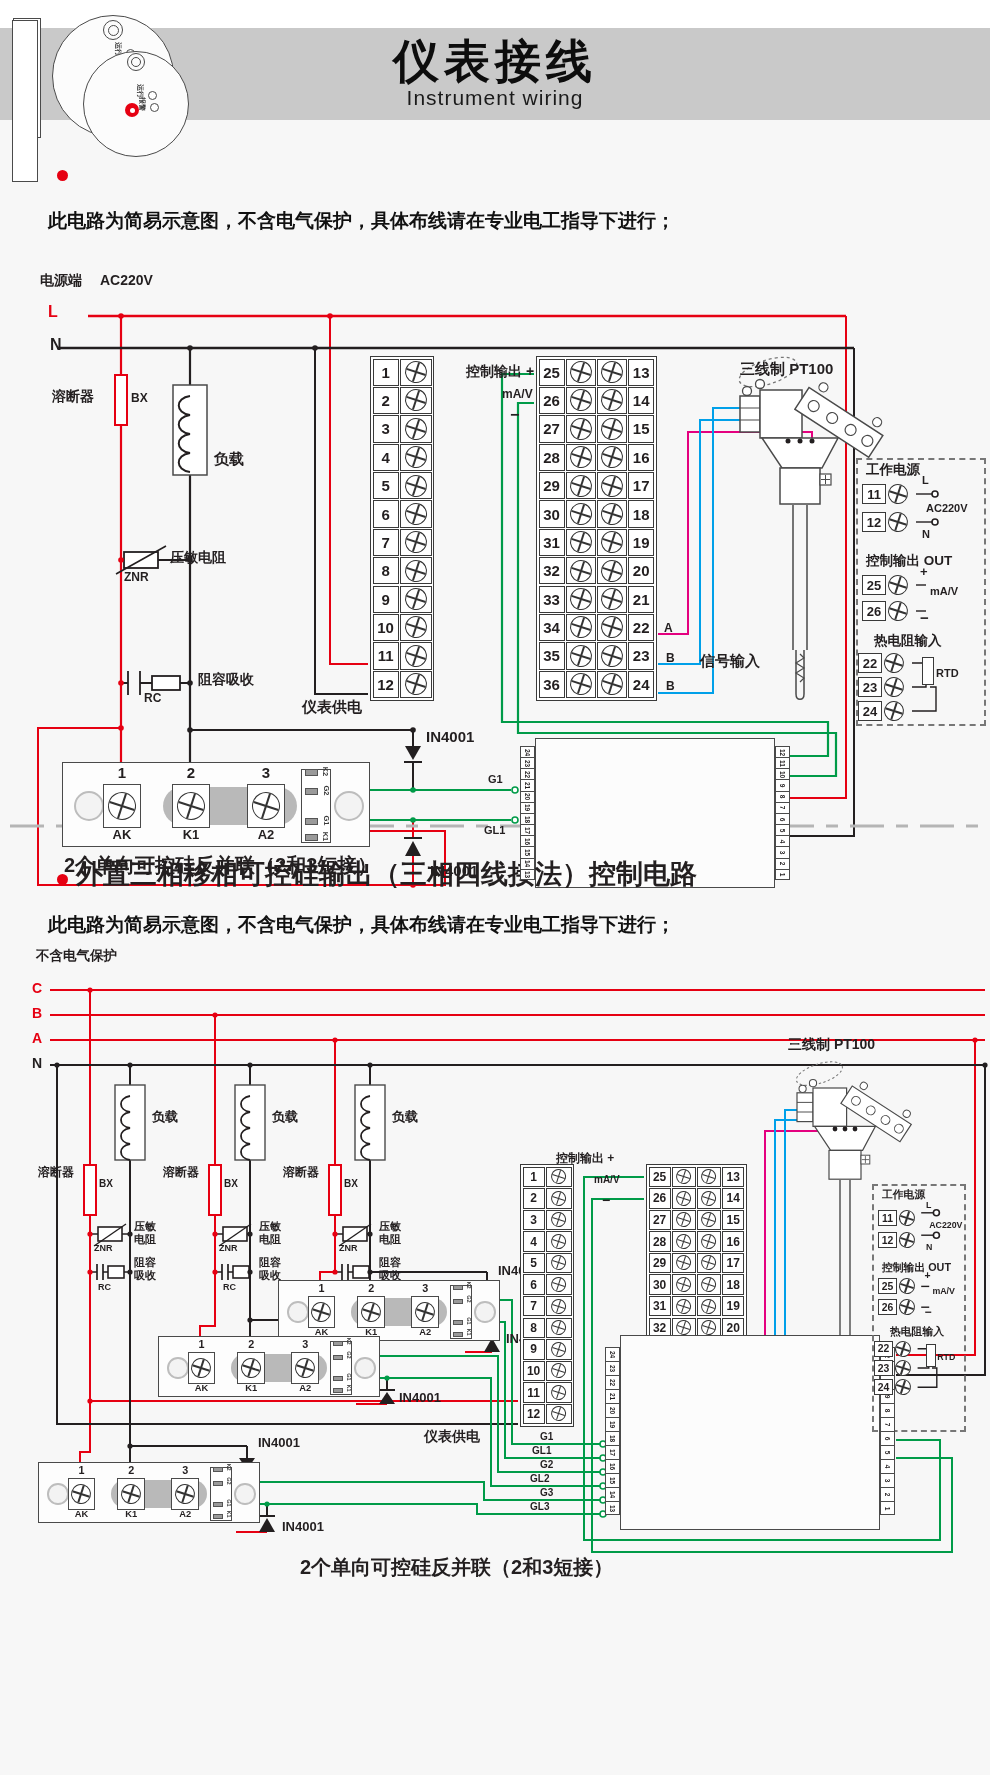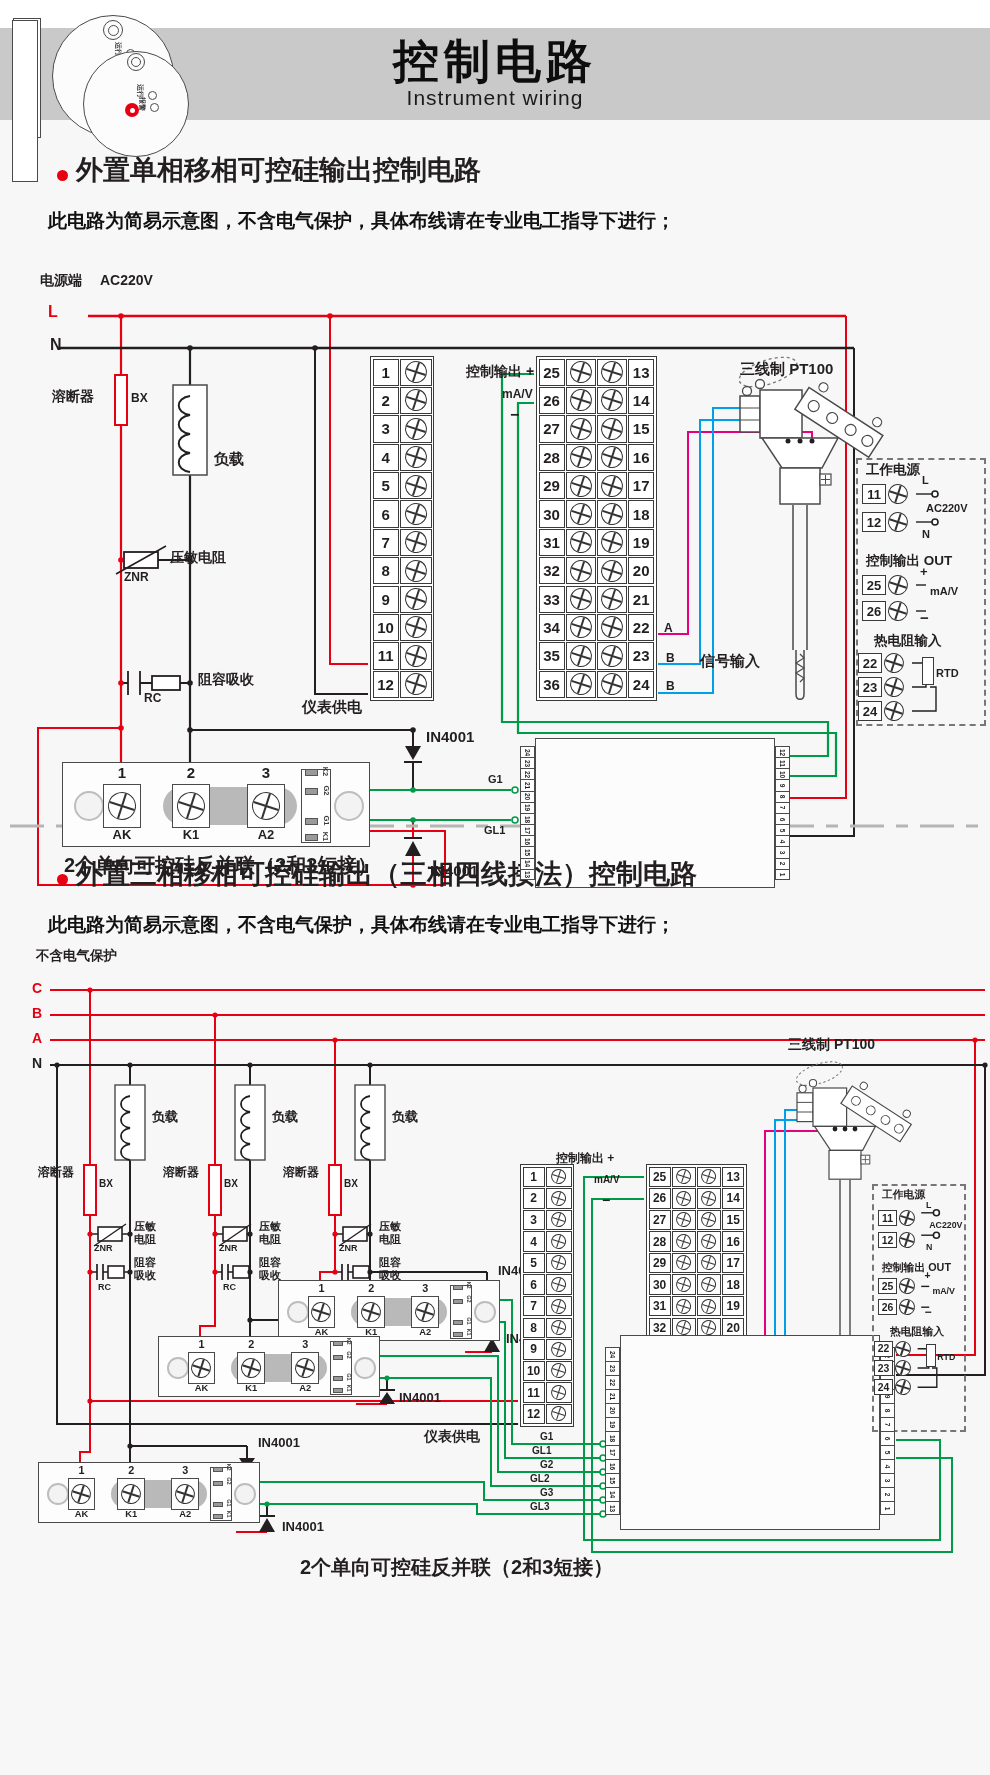--- a/index.html
+++ b/index.html
@@ -55,21 +55,21 @@
         justify-content:center;font-weight:bold;box-sizing:border-box;}
   .pscrew{position:absolute;box-sizing:border-box;}
   .pres{position:absolute;border:1.4px solid #3a3a3a;background:#fff;}
 </style>
 </head>
 <body>
 
 <div id="canvas">
   <div id="topstrip"></div>
   <div id="hdr">
-    <div class="t">控制电路</div>
+    <div class="t">仪表接线</div>
     <div class="s">Instrument wiring</div>
   </div>
 
   <svg id="wires" width="990" height="1775" viewBox="0 0 990 1775">
       <path d="M916 494 H932" stroke="#231f20" stroke-width="1.4" fill="none"></path>
       <circle cx="935" cy="494" r="3" fill="#fff" stroke="#231f20" stroke-width="1.6"></circle>
       <path d="M916 522 H932" stroke="#231f20" stroke-width="1.4" fill="none"></path>
       <circle cx="935" cy="522" r="3" fill="#fff" stroke="#231f20" stroke-width="1.6"></circle>
       <path d="M916 585 H926" stroke="#231f20" stroke-width="1.4" fill="none"></path>
       <path d="M916 611 H926" stroke="#231f20" stroke-width="1.4" fill="none"></path>
@@ -301,21 +301,20 @@
       </g>
       <path d="M840 1180 V1388 M850 1180 V1388 M843 1388 V1438 M847 1388 V1438" stroke="#4a4a4a" stroke-width="1.4" fill="none"></path>
       <path d="M845 1392 l3 4 l-6 4 l6 4 l-6 4 l6 4 l-3 4" stroke="#4a4a4a" stroke-width="1.1" fill="none"></path>
       <path d="M843 1438 c0 5 4 5 4 0" stroke="#4a4a4a" stroke-width="1.4" fill="none"></path>
       <circle cx="835" cy="1129" r="2.4" fill="#231f20"></circle>
       <circle cx="845" cy="1129" r="2.4" fill="#231f20"></circle>
       <circle cx="855" cy="1129" r="2.4" fill="#231f20"></circle>
     </svg>
 
   <div class="bullet" style="left:57px;top:170px"></div>
-  <div class="sect-title" style="left:76px;top:152px">外置单相移相可控硅输出控制电路</div>
   <div class="warn" style="left:48px;top:208px">此电路为简易示意图，不含电气保护，具体布线请在专业电工指导下进行；</div>
 
   <div class="lb" style="left:40px;top:272px;font-size:14px">电源端</div>
   <div class="lb" style="left:100px;top:272px;font-size:14px">AC220V</div>
   <div class="lb red" style="left:48px;top:303px;font-size:16px">L</div>
   <div class="lb" style="left:50px;top:336px;font-size:16px">N</div>
   <div class="lb" style="left:52px;top:388px;font-size:14px">溶断器</div>
   <div class="lb" style="left:131px;top:392px;font-size:12px">BX</div>
   <div class="lb" style="left:214px;top:450px;font-size:15px">负载</div>
   <div class="lb" style="left:170px;top:549px;font-size:14px">压敏电阻</div>

